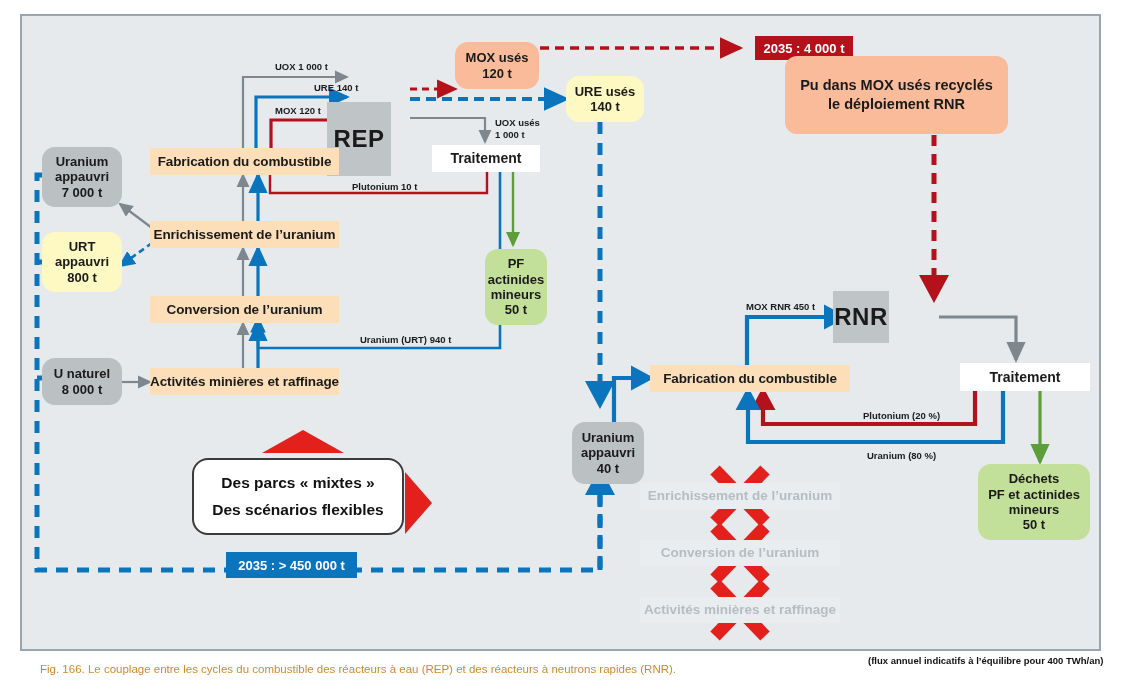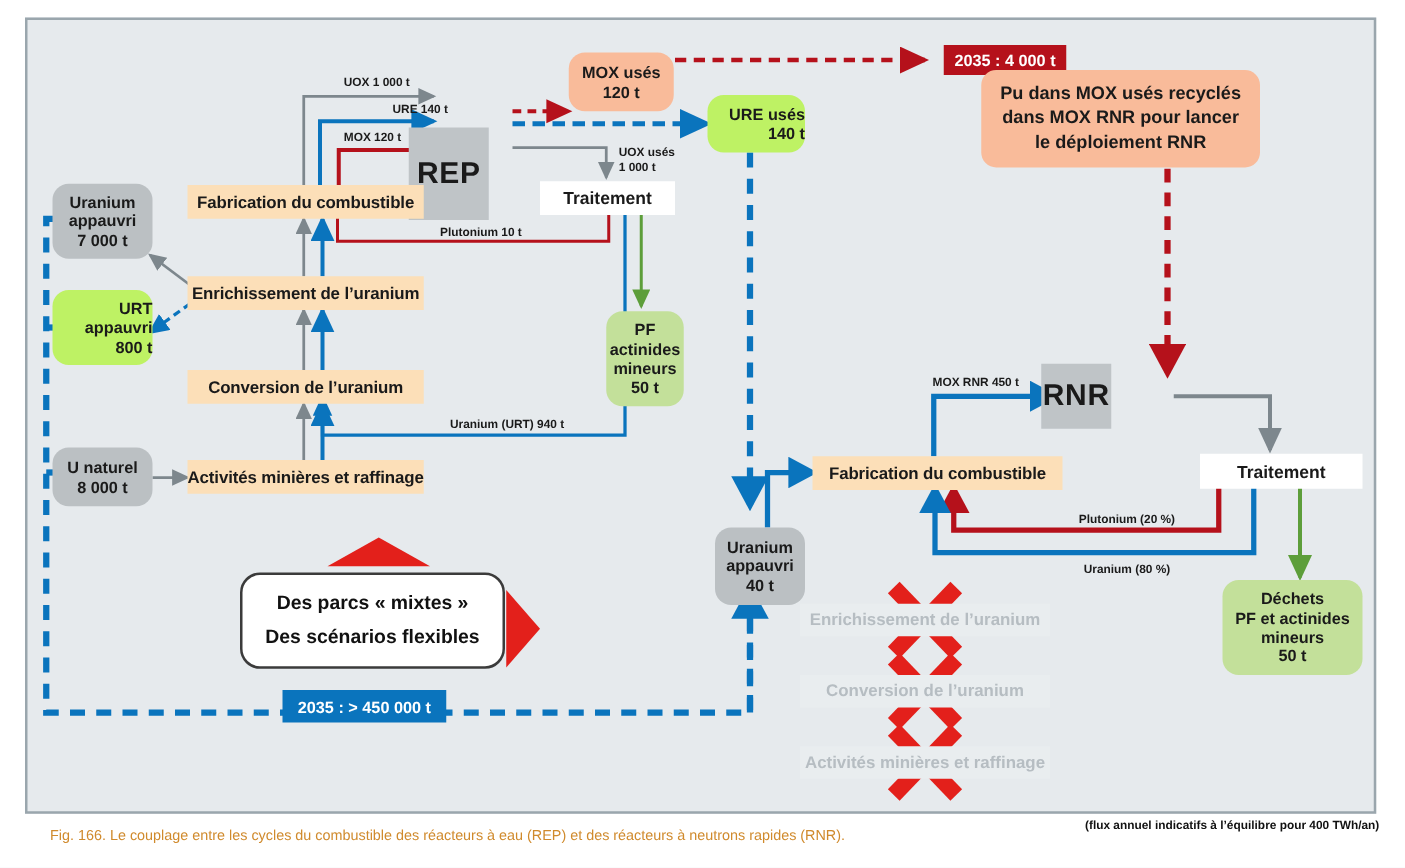--- a/index.html
+++ b/index.html
@@ -56,21 +56,21 @@
   }
   .white-box {
     background: #ffffff;
     font-size: 14px;
   }
   .pill {
     border-radius: 13px;
     font-size: 13px;
   }
   .pill-grey   { background: #bbc0c3; }
-  .pill-blue   { background: #bef264; align-items: flex-end; }
+  .pill-blue   { background: #fef9c3; }
   .pill-green  { background: #c3e09a; }
   .pill-salmon { background: #f9bb9a; }
   .tag {
     position: absolute;
     display: flex;
     align-items: center;
     justify-content: center;
     color: #ffffff;
     font-weight: bold;
     font-size: 13px;
@@ -367,21 +367,20 @@
 
   <div class="tag tag-red" style="left:755px; top:36px; width:98px; height:24px;">
     <span>2035 : 4 000 t</span>
   </div>
   <div class="tag tag-blue" style="left:226px; top:552px; width:131px; height:26px;">
     <span>2035 : &gt; 450 000 t</span>
   </div>
 
   <div class="callout" style="left:785px; top:56px; width:223px; height:78px; flex-direction:column;">
     <div>Pu dans MOX usés recyclés</div>
-    <div>dans MOX RNR pour lancer</div>
     <div>le déploiement RNR</div>
   </div>
 
   <div class="flexbox" style="left:192px; top:458px; width:212px; height:77px;">
     <div>Des parcs « mixtes »</div>
     <div>Des scénarios flexibles</div>
   </div>
 
   <div class="node reactor" style="left:821px; top:291px; width:56px; height:52px;margin-left:12px;">
     <span>RNR</span>

